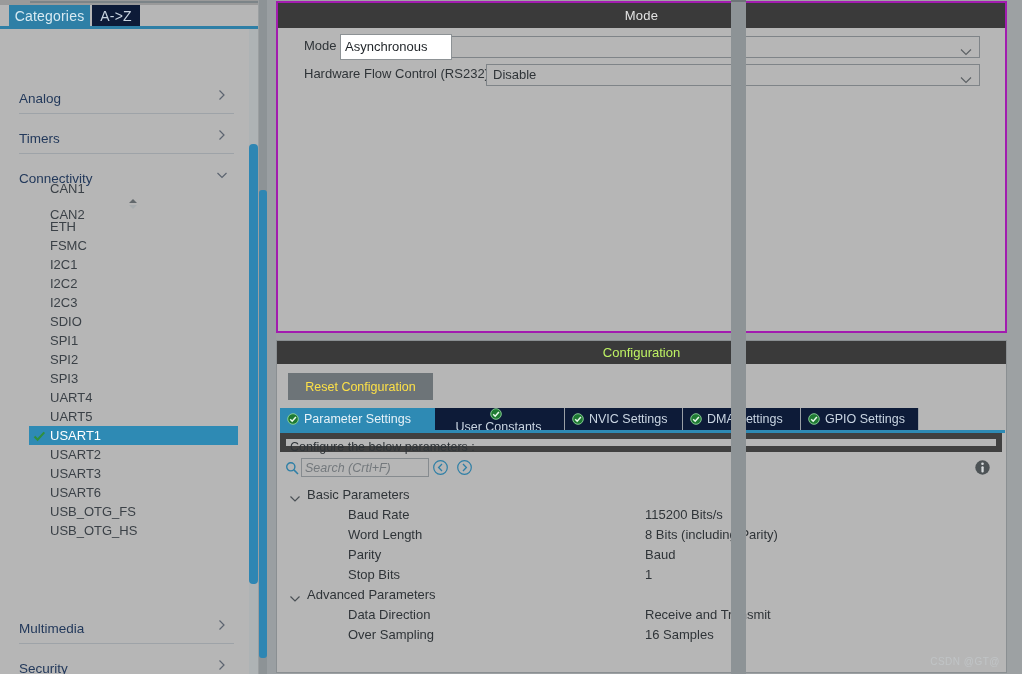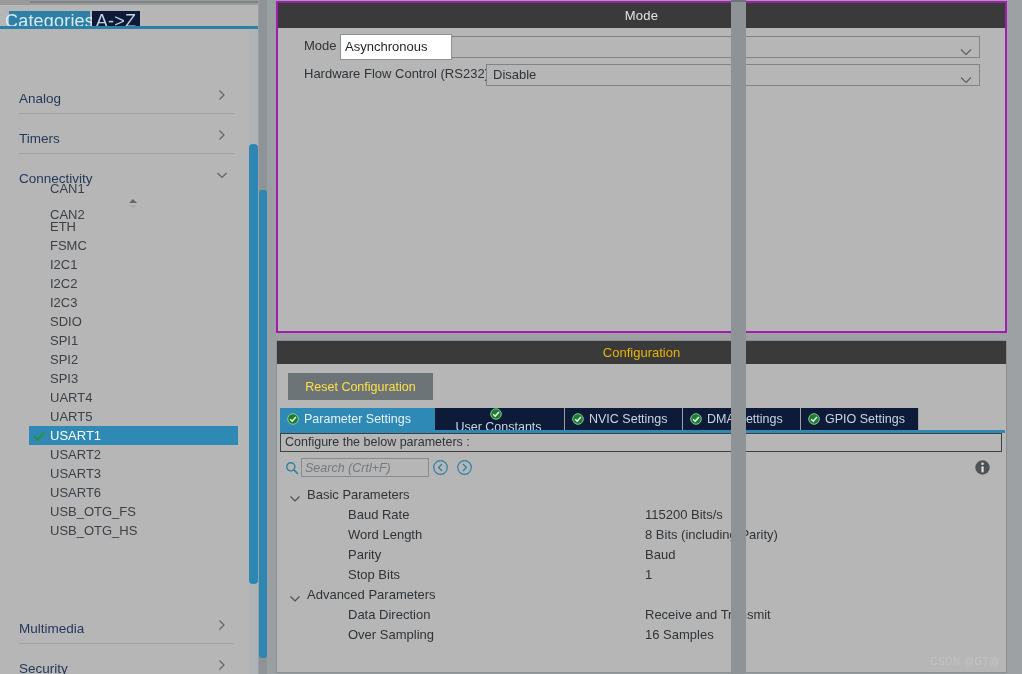--- a/index.html
+++ b/index.html
@@ -32,24 +32,23 @@
     position: absolute; left: 30px; top: 1px; width: 228px; height: 2px;
     background: #7c8488;
   }
   #tabs-categories {
     position: absolute; left: 0; top: 5px;
     width: 258px; height: 21px;
   }
   .cat-tab {
     position: absolute; top: 0; height: 21px;
     display: flex; align-items: center; justify-content: center;
-    font-size: 18px; color: #cfe2ea;
+    font-size: 14px; color: #cfe2ea;
     letter-spacing: 0.2px;
     cursor: default;
-    margin-top: 6px;
   }
   #tab-categories { left: 9px; width: 81px; background: #2e7fa6; color: #d8eaf2; }
   #tab-a-z { left: 92px; width: 48px; background: #0d1b38; color: #c7d3e0; }
   #tab-underline {
     position: absolute; left: 0; top: 26px; width: 258px; height: 3px;
     background: #2e7fa6;
   }
   #left-scroll-area {
     position: absolute; left: 0; top: 29px;
     width: 258px; height: 645px;
@@ -209,21 +208,21 @@
     position: absolute; left: 0px; top: 340px;
     width: 731px; height: 333px;
     background: #b6b6b6;
     border: 1px solid #8a8f92;
     box-sizing: border-box;
   }
   #config-title {
     position: absolute; left: 0; top: 0;
     width: 100%; height: 23px;
     background: #3a3a3a;
-    color: #eab308;
+    color: #bef264;
     font-size: 13px;
     display: flex; align-items: center; justify-content: center;
   }
   #reset-config-btn {
     position: absolute; left: 11px; top: 32px;
     width: 145px; height: 27px;
     background: #6d7478;
     border: none;
     color: #fde047;
     font-size: 12.5px;
@@ -252,21 +251,21 @@
   }
   #tabstrip-underline {
     position: absolute; left: 3px; top: 89px;
     width: 725px; height: 3px;
     background: #2e8ab4;
   }
   #configure-bar {
     position: absolute; left: 3px; top: 92px;
     width: 722px; height: 19px;
     background: #b6b6b6;
-    border: 1px solid #404040;
+    border: 6px solid #404040;
     box-sizing: border-box;
     font-size: 12.5px;
     color: #2f3438;
     line-height: 17px;
     padding-left: 4px;
   }
   #search-row {
     position: absolute; left: 3px; top: 115px;
     width: 722px; height: 26px;
   }

